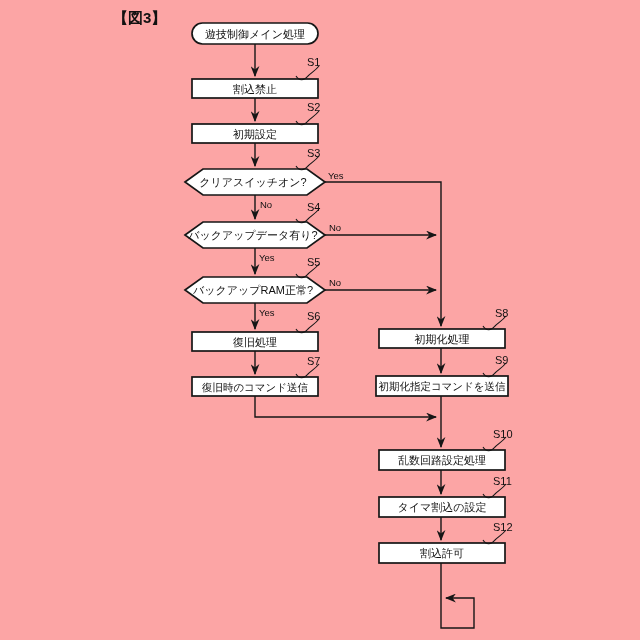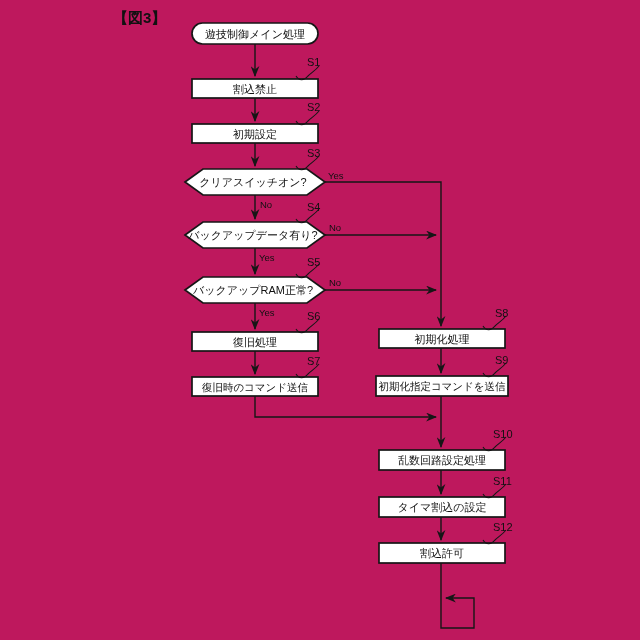--- a/index.html
+++ b/index.html
@@ -4,21 +4,21 @@
 <style>
   html, body {
     margin: 0;
     padding: 0;
     background: #ffffff;
   }
   .stage {
     position: relative;
     width: 640px;
     height: 640px;
-    background: #be185d;
+    background: #fca5a5;
     overflow: hidden;
     font-family: "Liberation Sans", sans-serif;
   }
   svg { display: block; }
   .shape {
     fill: #ffffff;
     stroke: #161616;
     stroke-width: 1.7;
   }
   .conn {

